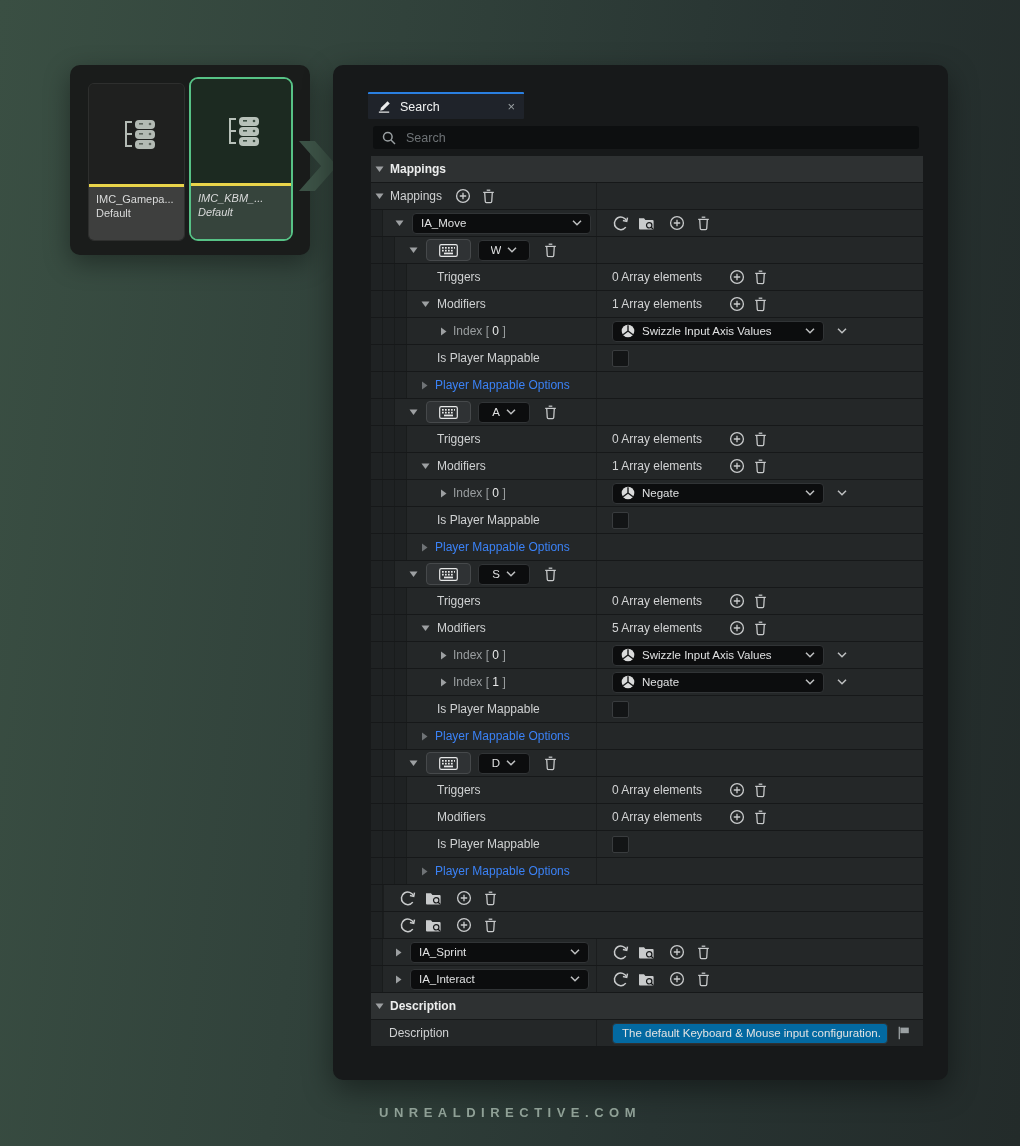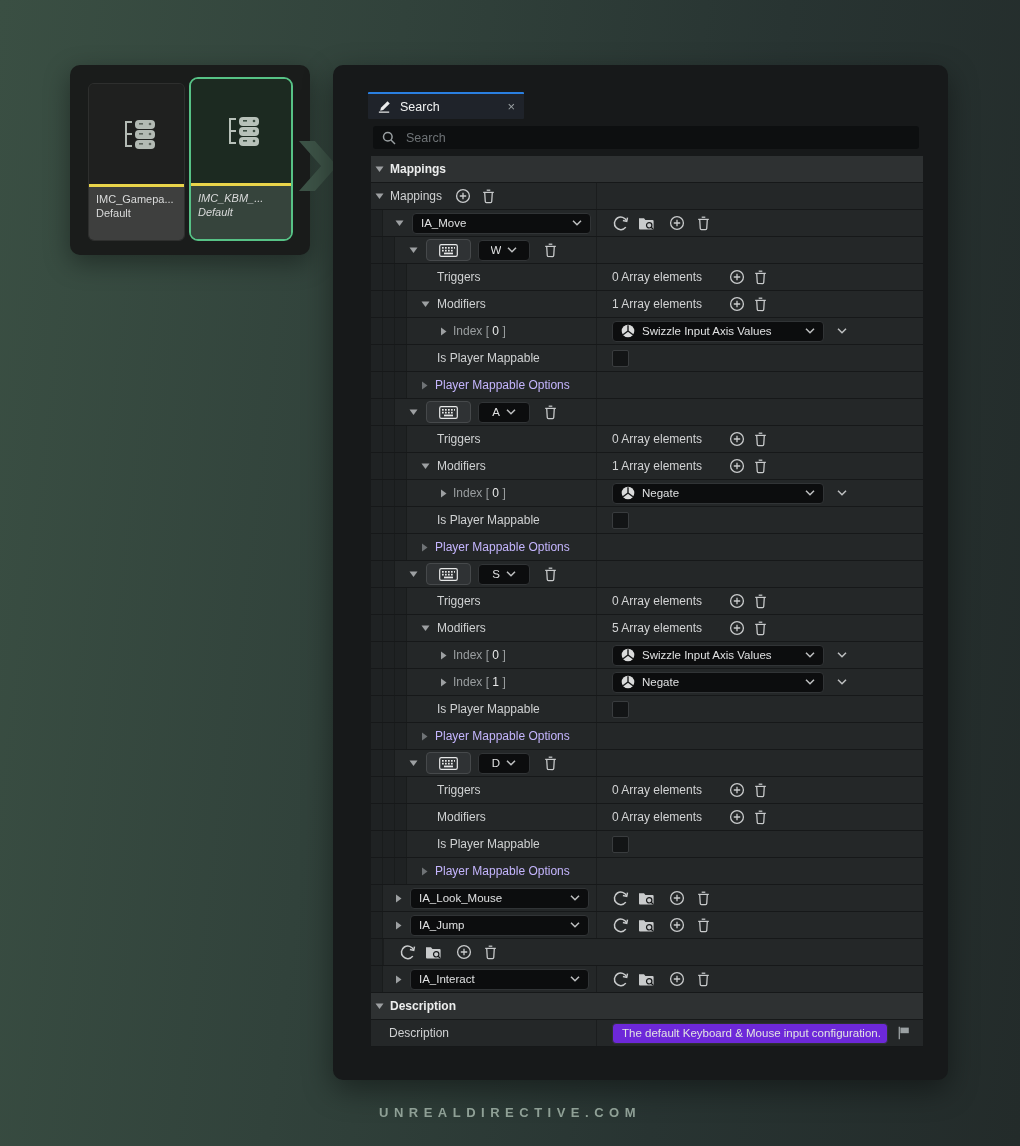--- a/index.html
+++ b/index.html
@@ -35,31 +35,31 @@
   
   .row{position:relative;display:flex;align-items:stretch;background:#242728;border-bottom:1px solid #161819;
        height:27px;box-sizing:border-box;}
   .row.cat{background:#2e3132;}
   .rails{display:flex;flex:0 0 auto;}
   .rail{width:11px;background:#1f2223;border-right:1px solid #191c1c;}
   .name{display:flex;align-items:center;flex:0 0 auto;overflow:hidden;}
   .val{flex:1;display:flex;align-items:center;border-left:1px solid #1b1d1e;padding-left:15px;overflow:hidden;}
   .lbl{color:#cfd1d2;font-size:12px;white-space:nowrap;}
   .cat .lbl{font-weight:bold;color:#eceded;}
-  .dim{color:#c4b5fd;}
+  .dim{color:#3b82f6;}
   .idxgray{color:#9a9ea0;}
   .idxnum{color:#e8e9e9;}
   .count{width:117px;color:#d2d3d4;font-size:12px;white-space:nowrap;}
   .combo{height:21px;background:#0c0d0e;border:1px solid #313436;border-radius:4px;display:flex;
          align-items:center;padding:0 8px;box-sizing:border-box;color:#dfe0e1;font-size:11.5px;}
   .combo .ctext{flex:1;white-space:nowrap;overflow:hidden;margin-right:6px;}
   .kbbtn{width:45px;height:22px;background:#2f3234;border:1px solid #46494b;border-radius:4px;
          display:flex;align-items:center;justify-content:center;box-sizing:border-box;}
   .cb{width:15px;height:15px;background:#131516;border:1px solid #393c3e;border-radius:2px;display:inline-block;}
-  .field{width:276px;height:21px;background:#6d28d9;border:1px solid #2e3133;border-radius:4px;color:#e2e3e3;
+  .field{width:276px;height:21px;background:#0369a1;border:1px solid #2e3133;border-radius:4px;color:#e2e3e3;
          font-size:11.5px;display:flex;align-items:center;padding:0 9px;box-sizing:border-box;
          white-space:nowrap;overflow:hidden;}
   .ibtn{display:inline-flex;align-items:center;justify-content:center;}
   .wm{position:absolute;left:0;right:0;top:1105px;text-align:center;letter-spacing:5.5px;
       color:#8fa096;font-size:13px;font-weight:bold;}
 </style>
 </head>
 <body>
 
 <div class="stage">
@@ -892,115 +892,102 @@
               </svg>
             </span>
             <span class="lbl dim" style="margin-left:7px">Player Mappable Options</span>
           </div>
           <div class="val"></div>
         </div>
         <div class="row">
           <div class="rails">
             <div class="rail"></div>
           </div>
+          <div class="val">
+            <span class="ibtn" style="margin-left:0px">
+              <svg width="17" height="17" viewBox="0 0 17 17">
+                <path d="M13.8 12.1A6.3 6.3 0 1 1 14.6 6" fill="none" stroke="#c9cbcc" stroke-width="1.5"></path>
+                <path d="M15.5 2.6l-.8 3.8-3.8-.8" fill="none" stroke="#c9cbcc" stroke-width="1.5"></path>
+              </svg>
+            </span>
+            <span class="ibtn" style="margin-left:9px">
+              <svg width="17" height="15" viewBox="0 0 17 15">
+                <path d="M1 2.2h5l1.4 1.7h7.2a1 1 0 0 1 1 1v7.6a1 1 0 0 1-1 1H2a1 1 0 0 1-1-1Z" fill="#c9cbcc"></path>
+                <circle cx="11.2" cy="9.3" r="2.7" fill="#c9cbcc" stroke="#17191a" stroke-width="1.2"></circle>
+                <path d="M13.2 11.3l1.8 1.8" stroke="#17191a" stroke-width="1.4"></path>
+              </svg>
+            </span>
+            <span class="ibtn" style="margin-left:14px">
+              <svg width="16" height="16" viewBox="0 0 16 16">
+                <circle cx="8" cy="8" r="6.4" fill="none" stroke="#c9cbcc" stroke-width="1.3"></circle>
+                <path d="M8 4.8v6.4M4.8 8h6.4" stroke="#c9cbcc" stroke-width="1.3"></path>
+              </svg>
+            </span>
+            <span class="ibtn" style="margin-left:12px">
+              <svg width="13" height="15" viewBox="0 0 13 15">
+                <g fill="none" stroke="#c9cbcc" stroke-width="1.25">
+                  <path d="M4.7 1.2h3.6"></path>
+                  <path d="M1.2 3.4h10.6"></path>
+                  <path d="M2.7 3.4l.55 9a1.2 1.2 0 0 0 1.2 1.1h4.1a1.2 1.2 0 0 0 1.2-1.1l.55-9"></path>
+                </g>
+              </svg>
+            </span>
+          </div>
+        </div>
+        <div class="row">
+          <div class="rails">
+            <div class="rail"></div>
+          </div>
+          <div class="val">
+            <span class="ibtn" style="margin-left:0px">
+              <svg width="17" height="17" viewBox="0 0 17 17">
+                <path d="M13.8 12.1A6.3 6.3 0 1 1 14.6 6" fill="none" stroke="#c9cbcc" stroke-width="1.5"></path>
+                <path d="M15.5 2.6l-.8 3.8-3.8-.8" fill="none" stroke="#c9cbcc" stroke-width="1.5"></path>
+              </svg>
+            </span>
+            <span class="ibtn" style="margin-left:9px">
+              <svg width="17" height="15" viewBox="0 0 17 15">
+                <path d="M1 2.2h5l1.4 1.7h7.2a1 1 0 0 1 1 1v7.6a1 1 0 0 1-1 1H2a1 1 0 0 1-1-1Z" fill="#c9cbcc"></path>
+                <circle cx="11.2" cy="9.3" r="2.7" fill="#c9cbcc" stroke="#17191a" stroke-width="1.2"></circle>
+                <path d="M13.2 11.3l1.8 1.8" stroke="#17191a" stroke-width="1.4"></path>
+              </svg>
+            </span>
+            <span class="ibtn" style="margin-left:14px">
+              <svg width="16" height="16" viewBox="0 0 16 16">
+                <circle cx="8" cy="8" r="6.4" fill="none" stroke="#c9cbcc" stroke-width="1.3"></circle>
+                <path d="M8 4.8v6.4M4.8 8h6.4" stroke="#c9cbcc" stroke-width="1.3"></path>
+              </svg>
+            </span>
+            <span class="ibtn" style="margin-left:12px">
+              <svg width="13" height="15" viewBox="0 0 13 15">
+                <g fill="none" stroke="#c9cbcc" stroke-width="1.25">
+                  <path d="M4.7 1.2h3.6"></path>
+                  <path d="M1.2 3.4h10.6"></path>
+                  <path d="M2.7 3.4l.55 9a1.2 1.2 0 0 0 1.2 1.1h4.1a1.2 1.2 0 0 0 1.2-1.1l.55-9"></path>
+                </g>
+              </svg>
+            </span>
+          </div>
+        </div>
+        <div class="row">
+          <div class="rails">
+            <div class="rail"></div>
+          </div>
           <div class="name" style="width:213px">
             <span class="ibtn" style="margin-left:12px">
               <svg width="7" height="9" viewBox="0 0 7 9">
                 <path d="M1 .5l5.5 4L1 8.5z" fill="#9da0a2"></path>
               </svg>
             </span>
             <span class="combo" style="width:179px;margin-left:8px">
-              <span class="ctext">IA_Look_Mouse</span>
-              <svg width="10" height="6" viewBox="0 0 10 6">
-                <path d="M1 .8l4 4 4-4" fill="none" stroke="#bfc1c2" stroke-width="1.5"></path>
-              </svg>
-            </span>
-          </div>
-          <div class="val">
-            <span class="ibtn" style="margin-left:0px">
-              <svg width="17" height="17" viewBox="0 0 17 17">
-                <path d="M13.8 12.1A6.3 6.3 0 1 1 14.6 6" fill="none" stroke="#c9cbcc" stroke-width="1.5"></path>
-                <path d="M15.5 2.6l-.8 3.8-3.8-.8" fill="none" stroke="#c9cbcc" stroke-width="1.5"></path>
-              </svg>
-            </span>
-            <span class="ibtn" style="margin-left:9px">
-              <svg width="17" height="15" viewBox="0 0 17 15">
-                <path d="M1 2.2h5l1.4 1.7h7.2a1 1 0 0 1 1 1v7.6a1 1 0 0 1-1 1H2a1 1 0 0 1-1-1Z" fill="#c9cbcc"></path>
-                <circle cx="11.2" cy="9.3" r="2.7" fill="#c9cbcc" stroke="#17191a" stroke-width="1.2"></circle>
-                <path d="M13.2 11.3l1.8 1.8" stroke="#17191a" stroke-width="1.4"></path>
-              </svg>
-            </span>
-            <span class="ibtn" style="margin-left:14px">
-              <svg width="16" height="16" viewBox="0 0 16 16">
-                <circle cx="8" cy="8" r="6.4" fill="none" stroke="#c9cbcc" stroke-width="1.3"></circle>
-                <path d="M8 4.8v6.4M4.8 8h6.4" stroke="#c9cbcc" stroke-width="1.3"></path>
-              </svg>
-            </span>
-            <span class="ibtn" style="margin-left:12px">
-              <svg width="13" height="15" viewBox="0 0 13 15">
-                <g fill="none" stroke="#c9cbcc" stroke-width="1.25">
-                  <path d="M4.7 1.2h3.6"></path>
-                  <path d="M1.2 3.4h10.6"></path>
-                  <path d="M2.7 3.4l.55 9a1.2 1.2 0 0 0 1.2 1.1h4.1a1.2 1.2 0 0 0 1.2-1.1l.55-9"></path>
-                </g>
-              </svg>
-            </span>
-          </div>
-        </div>
-        <div class="row">
-          <div class="rails">
-            <div class="rail"></div>
-          </div>
-          <div class="name" style="width:213px">
-            <span class="ibtn" style="margin-left:12px">
-              <svg width="7" height="9" viewBox="0 0 7 9">
-                <path d="M1 .5l5.5 4L1 8.5z" fill="#9da0a2"></path>
-              </svg>
-            </span>
-            <span class="combo" style="width:179px;margin-left:8px">
-              <span class="ctext">IA_Jump</span>
-              <svg width="10" height="6" viewBox="0 0 10 6">
-                <path d="M1 .8l4 4 4-4" fill="none" stroke="#bfc1c2" stroke-width="1.5"></path>
-              </svg>
-            </span>
-          </div>
-          <div class="val">
-            <span class="ibtn" style="margin-left:0px">
-              <svg width="17" height="17" viewBox="0 0 17 17">
-                <path d="M13.8 12.1A6.3 6.3 0 1 1 14.6 6" fill="none" stroke="#c9cbcc" stroke-width="1.5"></path>
-                <path d="M15.5 2.6l-.8 3.8-3.8-.8" fill="none" stroke="#c9cbcc" stroke-width="1.5"></path>
-              </svg>
-            </span>
-            <span class="ibtn" style="margin-left:9px">
-              <svg width="17" height="15" viewBox="0 0 17 15">
-                <path d="M1 2.2h5l1.4 1.7h7.2a1 1 0 0 1 1 1v7.6a1 1 0 0 1-1 1H2a1 1 0 0 1-1-1Z" fill="#c9cbcc"></path>
-                <circle cx="11.2" cy="9.3" r="2.7" fill="#c9cbcc" stroke="#17191a" stroke-width="1.2"></circle>
-                <path d="M13.2 11.3l1.8 1.8" stroke="#17191a" stroke-width="1.4"></path>
-              </svg>
-            </span>
-            <span class="ibtn" style="margin-left:14px">
-              <svg width="16" height="16" viewBox="0 0 16 16">
-                <circle cx="8" cy="8" r="6.4" fill="none" stroke="#c9cbcc" stroke-width="1.3"></circle>
-                <path d="M8 4.8v6.4M4.8 8h6.4" stroke="#c9cbcc" stroke-width="1.3"></path>
-              </svg>
-            </span>
-            <span class="ibtn" style="margin-left:12px">
-              <svg width="13" height="15" viewBox="0 0 13 15">
-                <g fill="none" stroke="#c9cbcc" stroke-width="1.25">
-                  <path d="M4.7 1.2h3.6"></path>
-                  <path d="M1.2 3.4h10.6"></path>
-                  <path d="M2.7 3.4l.55 9a1.2 1.2 0 0 0 1.2 1.1h4.1a1.2 1.2 0 0 0 1.2-1.1l.55-9"></path>
-                </g>
-              </svg>
-            </span>
-          </div>
-        </div>
-        <div class="row">
-          <div class="rails">
-            <div class="rail"></div>
+              <span class="ctext">IA_Sprint</span>
+              <svg width="10" height="6" viewBox="0 0 10 6">
+                <path d="M1 .8l4 4 4-4" fill="none" stroke="#bfc1c2" stroke-width="1.5"></path>
+              </svg>
+            </span>
           </div>
           <div class="val">
             <span class="ibtn" style="margin-left:0px">
               <svg width="17" height="17" viewBox="0 0 17 17">
                 <path d="M13.8 12.1A6.3 6.3 0 1 1 14.6 6" fill="none" stroke="#c9cbcc" stroke-width="1.5"></path>
                 <path d="M15.5 2.6l-.8 3.8-3.8-.8" fill="none" stroke="#c9cbcc" stroke-width="1.5"></path>
               </svg>
             </span>
             <span class="ibtn" style="margin-left:9px">
               <svg width="17" height="15" viewBox="0 0 17 15">

